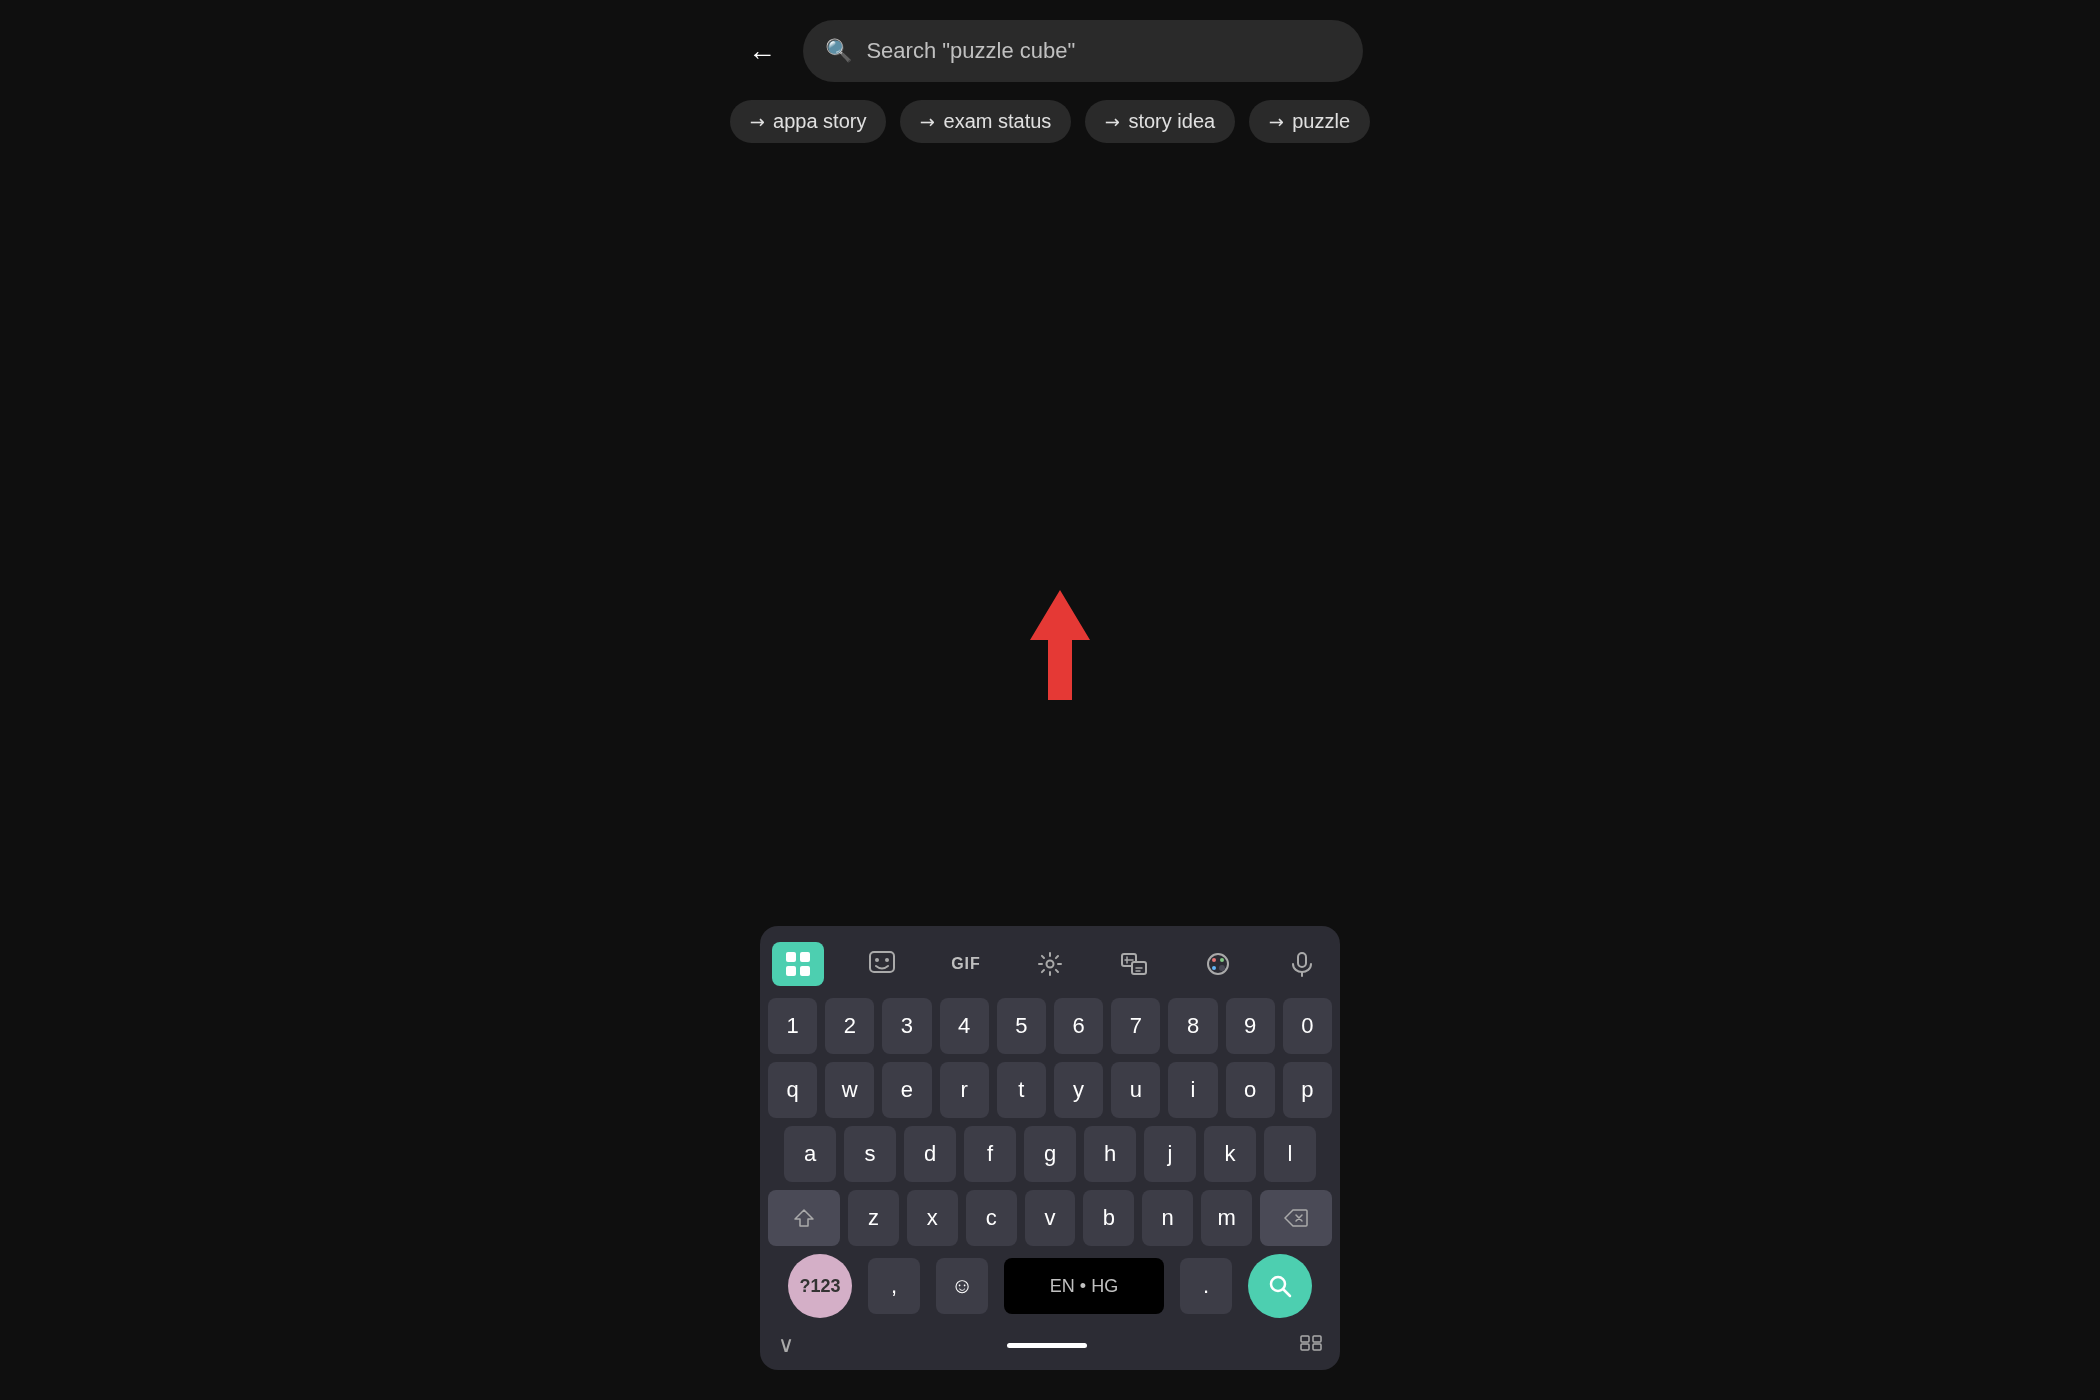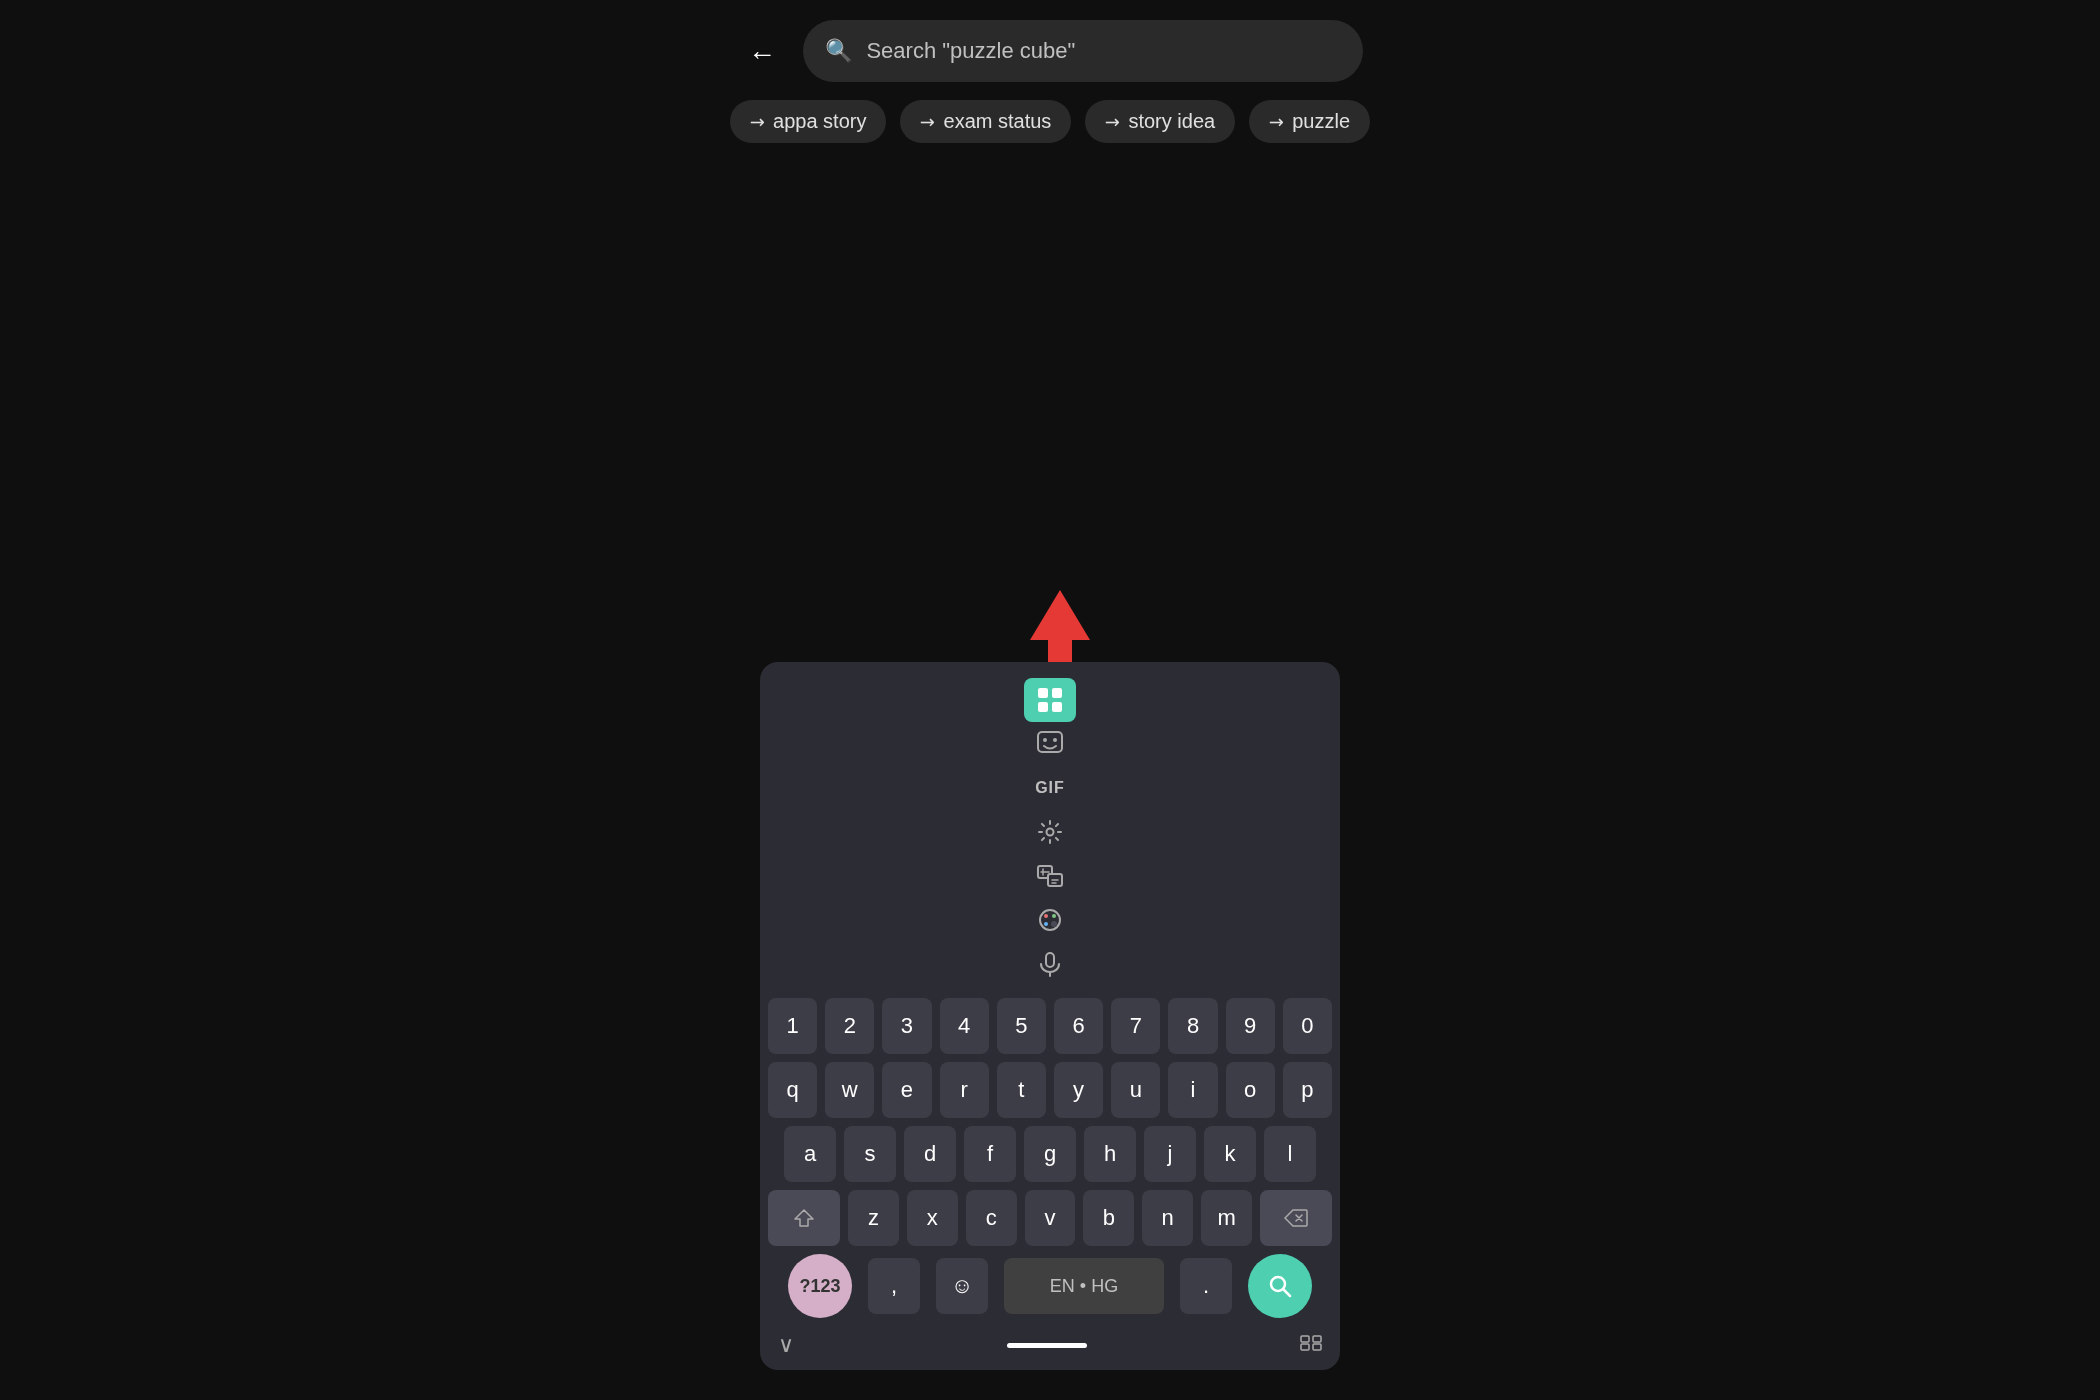--- a/index.html
+++ b/index.html
@@ -100,21 +100,20 @@
       border-radius: 18px;
       padding: 10px 8px 10px 8px;
     }
 
     
     .keyboard-toolbar {
       display: flex;
       justify-content: space-between;
       align-items: center;
       padding: 6px 4px 12px 4px;
-      flex-direction: column;
     }
 
     .toolbar-btn {
       width: 52px;
       height: 44px;
       display: flex;
       align-items: center;
       justify-content: center;
       cursor: pointer;
       color: #c0c0c0;
@@ -194,21 +193,21 @@
     .key.emoji {
       background-color: #3d3d47;
       max-width: 52px;
     }
 
     .key.lang {
       flex: 3;
       max-width: 160px;
       font-size: 18px;
       color: #c0c0c0;
-      background-color: #404040;
+      background-color: #000000;
     }
 
     .key.period {
       max-width: 52px;
     }
 
     
     .key-bottom-row {
       display: flex;
       justify-content: center;

